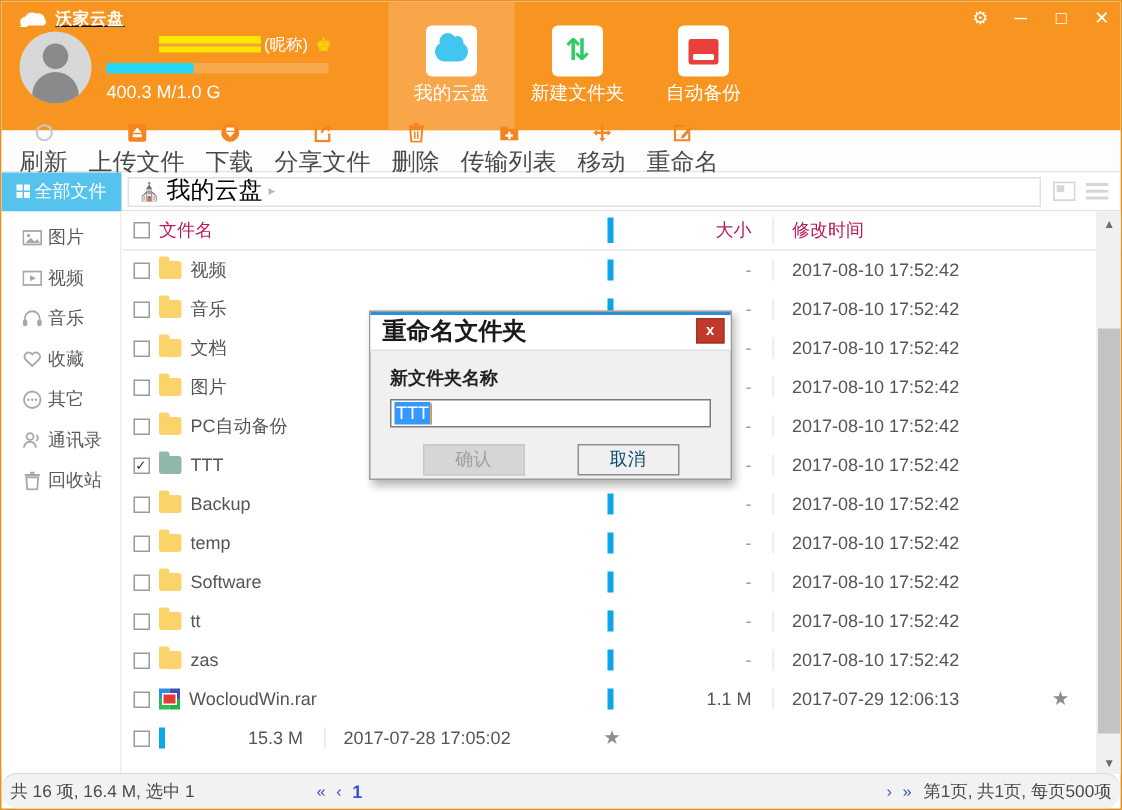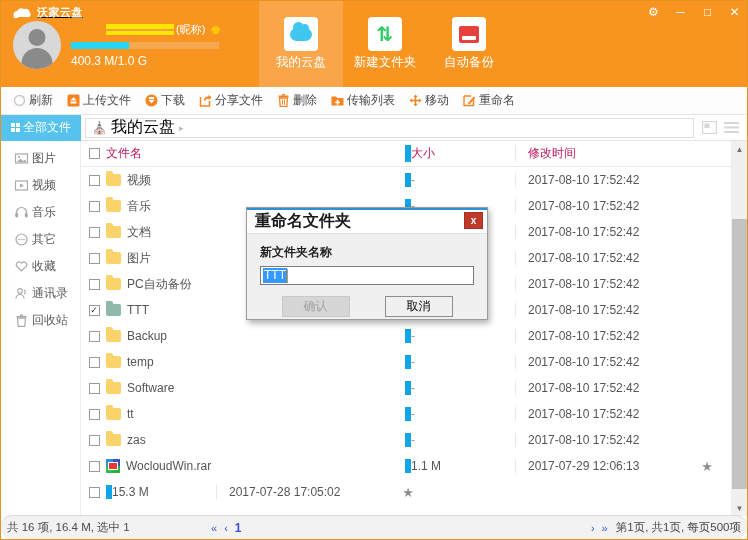--- a/index.html
+++ b/index.html
@@ -101,21 +101,21 @@
   .win-btn { color: #ffffff; font-size: 12px; cursor: pointer; line-height: 1; width: 13px; text-align:center; }
 
   
   .toolbar {
     position: absolute; left: 0; top: 86px; width: 746px; height: 28px;
     background: #fdfdfd; border-bottom: 1px solid #e4e4e4;
     display: flex; align-items: center; padding-left: 6px; gap: 2px;
   }
   .tb-btn {
     display: flex; align-items: center; gap: 3px; padding: 2px 6px;
-    font-size: 12px; color: #4a4a4a; cursor: pointer; white-space: nowrap;
+    font-size: 16px; color: #4a4a4a; cursor: pointer; white-space: nowrap; flex-direction: column;
   }
   .tb-ico { width: 13px; height: 13px; flex: none; display:block; }
 
   
   .crumbrow {
     position: absolute; left: 0; top: 114px; width: 746px; height: 26px;
     background: #fff; border-bottom: 1px solid #e4e4e4; display: flex; align-items: center;
   }
   .allfiles {
     width: 80px; height: 26px; background: #55c3ee; color: #fff; font-size: 12px;
@@ -148,21 +148,21 @@
     position: absolute; left: 81px; top: 140px; width: 665px; height: 375px;
     background: #ffffff;
   }
   .list-head {
     height: 26px; display: flex; align-items: center;
     border-bottom: 1px solid #e8e8e8; font-size: 12px; color: #be185d;
     background: #ffffff;
   }
   .c-check { width: 24px; display: flex; justify-content: center; align-items: center; }
   .c-name { flex: 1; display: flex; align-items: center; gap: 6px; }
-  .c-size { width: 110px; text-align: left; padding-right: 14px; border-left: 6px solid #0ea5e9; }
+  .c-size { width: 110px; text-align: right; padding-right: 14px; border-left: 4px solid #0ea5e9; }
   .c-date { width: 170px; padding-left: 12px; border-left: 1px solid #e8e8e8; }
   .c-star { width: 44px; text-align: center; }
   .c-pad  { width: 18px; }
 
   .row {
     height: 26px; display: flex; align-items: center; font-size: 12px; color: #555;
   }
   .row.selected { background: #ffffff; }
   .chk {
     width: 11px; height: 11px; border: 1px solid #9a9a9a; background:#fff;
@@ -255,21 +255,21 @@
     background: #3399ff; color: #ffffff; font-size: 12px; padding: 0 1px;
     line-height: 15px;
   }
   .caret { width: 1px; height: 14px; background: #e8921f; margin-left: 0px; }
   .modal-btns { display: flex; justify-content: center; gap: 35px; margin-top: 11px; }
   .mbtn {
     width: 68px; height: 21px; font-size: 12px; display: flex;
     align-items: center; justify-content: center; cursor: pointer;
   }
   .mbtn.disabled { background: #d6d6d6; color: #a0a0a0; border: 1px solid #c8c8c8; text-align: right; }
-  .mbtn.normal { background: #f0f0f0; color: #000000; border: 1px solid #8d8d8d; }
+  .mbtn.normal { background: #f0f0f0; color: #0c4a6e; border: 1px solid #8d8d8d; }
 </style>
 </head>
 <body>
 
 <div id="app">
 
   <div class="header">
 
     <div class="brand">
       <span class="brand-logo">
@@ -451,33 +451,33 @@
       <svg class="side-ico" viewBox="0 0 13 13">
         <path d="M1.5 9 L1.5 6.5 a5 5 0 0 1 10 0 L11.5 9" fill="none" stroke="#a8a8a8" stroke-width="1.2"></path>
         <rect x="0.2" y="7" width="3" height="4.5" rx="1.4" fill="#a8a8a8"></rect>
         <rect x="9.8" y="7" width="3" height="4.5" rx="1.4" fill="#a8a8a8"></rect>
       </svg>
       <span>音乐</span>
     </div>
 
     <div class="side-item">
       <svg class="side-ico" viewBox="0 0 13 13">
+        <path d="M6.5 11 L1.8 6.4 a2.8 2.8 0 0 1 4.7 -3.2 a2.8 2.8 0 0 1 4.7 3.2 Z" fill="none" stroke="#a8a8a8" stroke-width="1.2"></path>
+      </svg>
+      <span>收藏</span>
+    </div>
+
+    <div class="side-item">
+      <svg class="side-ico" viewBox="0 0 13 13">
         <circle cx="6.5" cy="6.5" r="5.5" fill="none" stroke="#a8a8a8" stroke-width="1.2"></circle>
         <circle cx="4" cy="6.5" r="0.8" fill="#a8a8a8"></circle>
         <circle cx="6.5" cy="6.5" r="0.8" fill="#a8a8a8"></circle>
         <circle cx="9" cy="6.5" r="0.8" fill="#a8a8a8"></circle>
       </svg>
       <span>其它</span>
-    </div>
-
-    <div class="side-item">
-      <svg class="side-ico" viewBox="0 0 13 13">
-        <path d="M6.5 11 L1.8 6.4 a2.8 2.8 0 0 1 4.7 -3.2 a2.8 2.8 0 0 1 4.7 3.2 Z" fill="none" stroke="#a8a8a8" stroke-width="1.2"></path>
-      </svg>
-      <span>收藏</span>
     </div>
 
     <div class="side-item">
       <svg class="side-ico" viewBox="0 0 13 13">
         <circle cx="5" cy="4" r="2.3" fill="none" stroke="#a8a8a8" stroke-width="1.2"></circle>
         <path d="M1 11.5 a4 4 0 0 1 8 0" fill="none" stroke="#a8a8a8" stroke-width="1.2"></path>
         <path d="M9 3 a2.2 2.2 0 0 1 0 4" fill="none" stroke="#a8a8a8" stroke-width="1.2"></path>
       </svg>
       <span>通讯录</span>
     </div>

